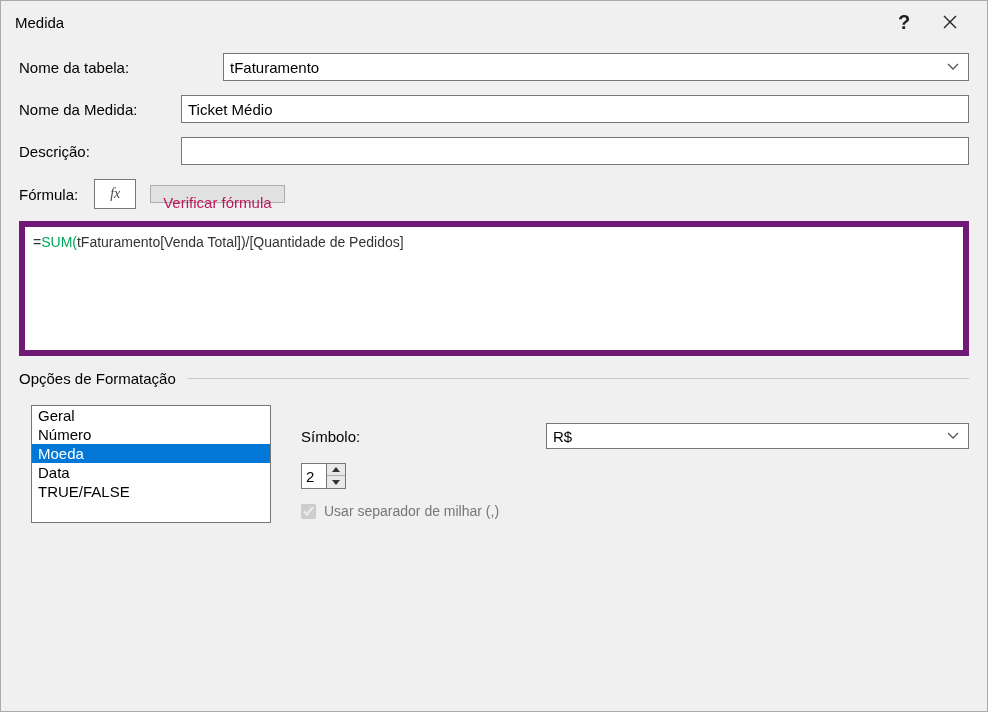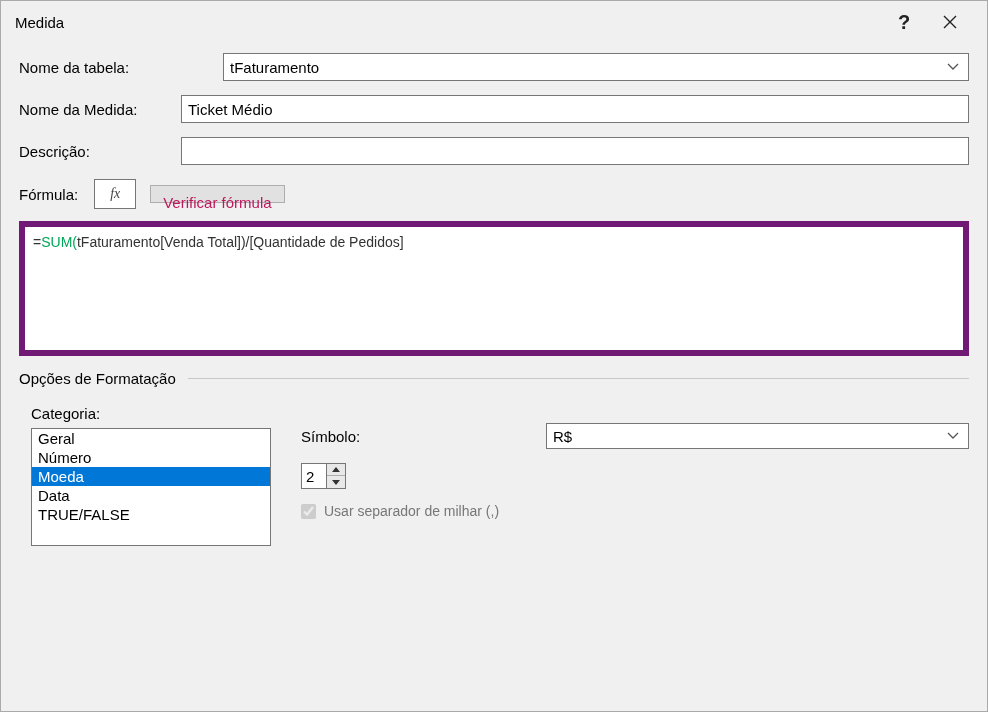--- a/index.html
+++ b/index.html
@@ -353,21 +353,20 @@
       <span class="eq">=</span><span class="func">SUM(</span><span class="rest">tFaturamento[Venda Total])/[Quantidade de Pedidos]</span>
     </div>
 
     <div class="section-header">
       <div class="section-title">Opções de Formatação</div>
       <div class="section-line"></div>
     </div>
 
     <div class="format-area">
       <div class="category-col">
-        <div class="category-label">Categoria:</div>
         <div class="listbox">
           <div class="list-item">Geral</div>
           <div class="list-item">Número</div>
           <div class="list-item selected">Moeda</div>
           <div class="list-item">Data</div>
           <div class="list-item">TRUE/FALSE</div>
         </div>
       </div>
 
       <div class="format-col">

